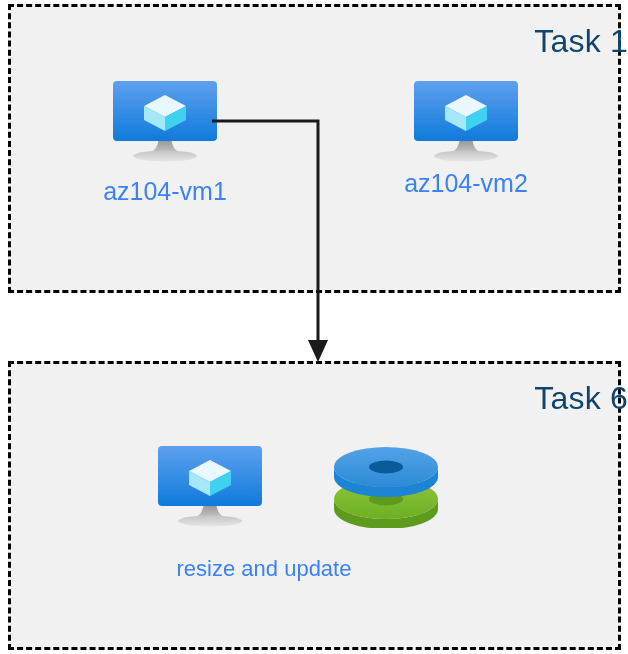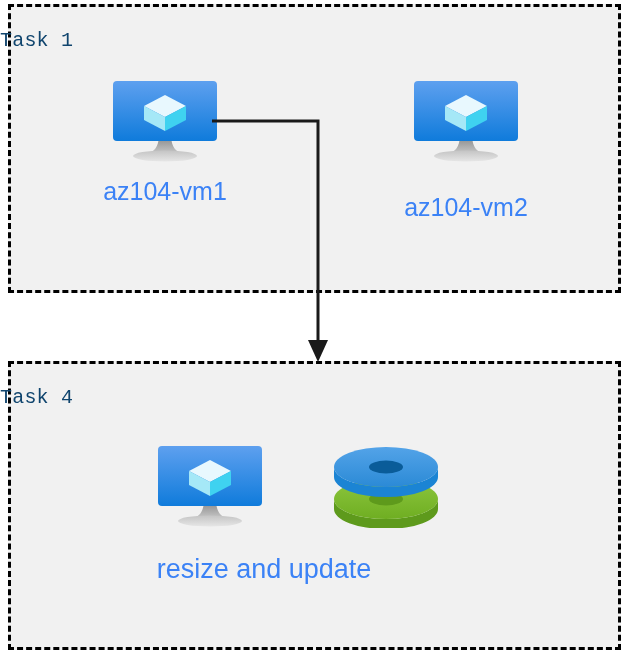--- a/index.html
+++ b/index.html
@@ -38,47 +38,46 @@
     left: 8px;
     top: 361px;
     width: 613px;
     height: 289px;
   }
 
   .task-title {
     position: absolute;
     left: 0;
     right: 0;
-    text-align: left;
+    text-align: right;
     color: #10456e;
-    font-size: 20px;
+    font-size: 32px;
     line-height: 30px;
     letter-spacing: 0.2px;
     white-space: nowrap;
-    font-family: Liberation Mono, monospace;
   }
   #task1-title { top: 26px; }
   #task2-title { top: 383px; }
 
   
   .node-label {
     position: absolute;
     text-align: center;
     color: #3b82f6;
     font-size: 25px;
     line-height: 31px;
     white-space: nowrap;
   }
   #vm1-label { left: 54px;  top: 176px; width: 222px; }
-  #vm2-label { left: 355px; top: 192px; width: 222px; }
+  #vm2-label { left: 355px; top: 168px; width: 222px; }
   #task2-caption {
     left: 94px;
     top: 552px;
     width: 340px;
-    font-size: 27px;
+    font-size: 22px;
     line-height: 34px;
   }
   .node-label .line2 { display: block; }
 
   
   .icon-vm {
     position: absolute;
     width: 110px;
     height: 88px;
   }
@@ -170,21 +169,21 @@
       </g>
     </svg>
   </div>
 
   <div id="vm2-label" class="node-label">
     <span>az104-vm2</span>
   </div>
 
   <div id="task2-box" class="task-box"></div>
 
-  <div id="task2-title" class="task-title">Task 4</div>
+  <div id="task2-title" class="task-title">Task 6</div>
 
   <div id="vm3-icon" class="icon-vm">
     <svg viewBox="0 0 110 88" width="110" height="88" aria-hidden="true">
       <defs>
         <linearGradient id="scr3" x1="0" y1="0" x2="0" y2="1">
           <stop offset="0" stop-color="#5ea0ef"></stop>
           <stop offset="1" stop-color="#0f7bdb"></stop>
         </linearGradient>
         <linearGradient id="neck3" x1="0" y1="0" x2="0" y2="1">
           <stop offset="0" stop-color="#8a8a8a"></stop>

